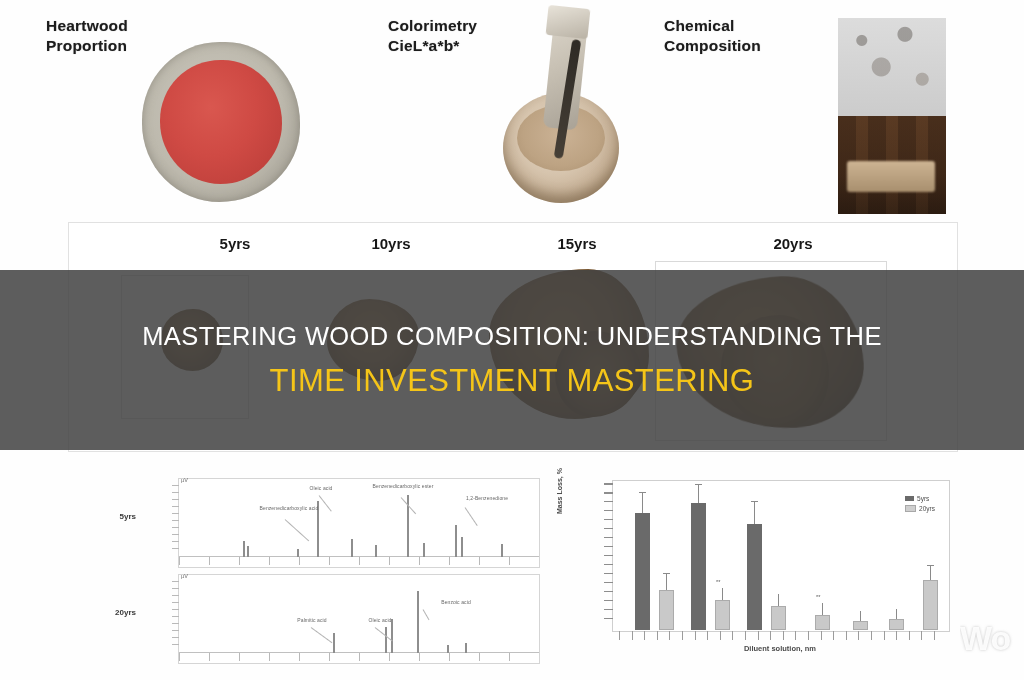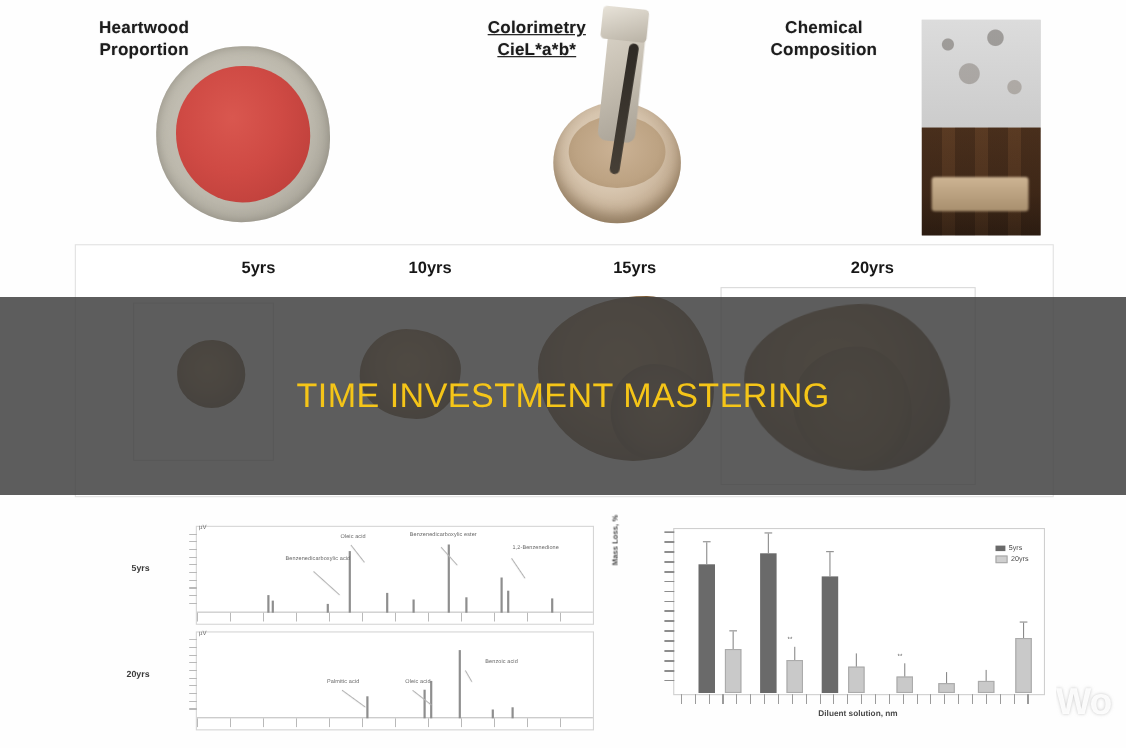--- a/index.html
+++ b/index.html
@@ -15,26 +15,26 @@
   
   .row1{position:absolute;left:0;top:0;width:1024px;height:218px;}
   .m-col{position:absolute;top:0;height:218px;}
   .m-label{
     position:absolute;
     font-weight:bold;
     color:#1c1c1c;
     font-size:15.5px;
     line-height:20px;
     letter-spacing:0.2px;
-    text-align:center;
+    text-align:left;
     filter:blur(.25px);
     text-shadow:0 0 1px rgba(0,0,0,.35);
   }
   .m1-label{left:46px;top:16px;width:170px;}
-  .m2-label{left:398px;top:16px;width:180px;text-decoration:underline;}
+  .m2-label{left:388px;top:16px;width:180px;}
   .m3-label{left:664px;top:16px;width:170px;}
 
   
   .disc-wrap{position:absolute;left:142px;top:42px;width:158px;height:160px;}
   .disc-outer{
     position:absolute;inset:0;
     background:radial-gradient(ellipse at 45% 42%, #c9c6bc 0%, #bdb9ad 55%, #a9a59a 78%, #bcb8ad 100%);
     border-radius:50% 48% 52% 50%/50% 52% 48% 50%;
     box-shadow:inset 0 0 10px rgba(120,116,105,.6);
     filter:blur(.4px);
@@ -413,16 +413,17 @@
       </div>
 
       <div class="bar-ylab">Mass Loss, %</div>
       <div class="bar-xlab" style="left:34px;">Diluent solution, nm</div>
     </div>
 
     <div class="watermark">Wo</div>
   </div>
 
   <div class="overlay">
+    <div class="ov-l1">MASTERING WOOD COMPOSITION: UNDERSTANDING THE</div>
     <div class="ov-l2">TIME INVESTMENT MASTERING</div>
   </div>
 
 </div>
 
 </body></html>

